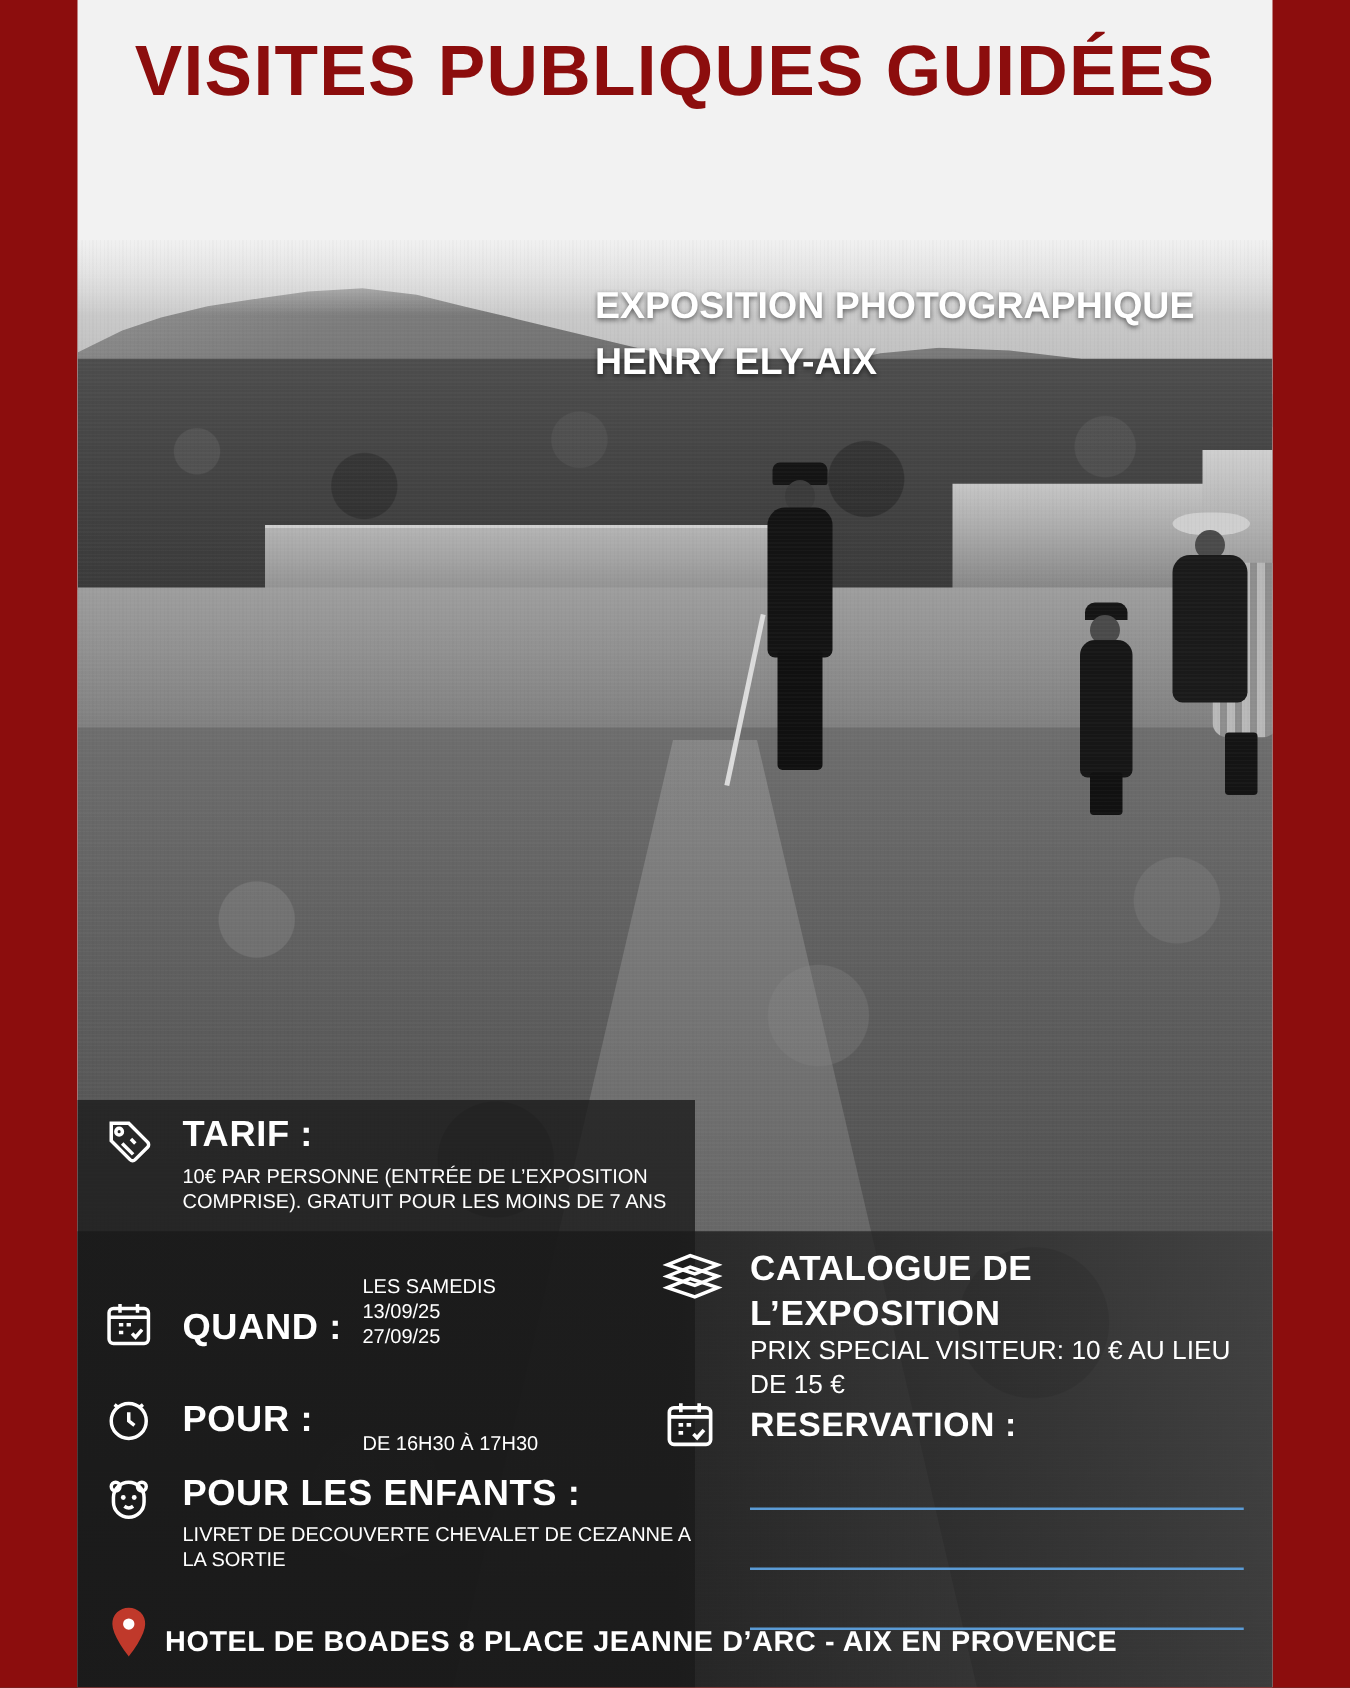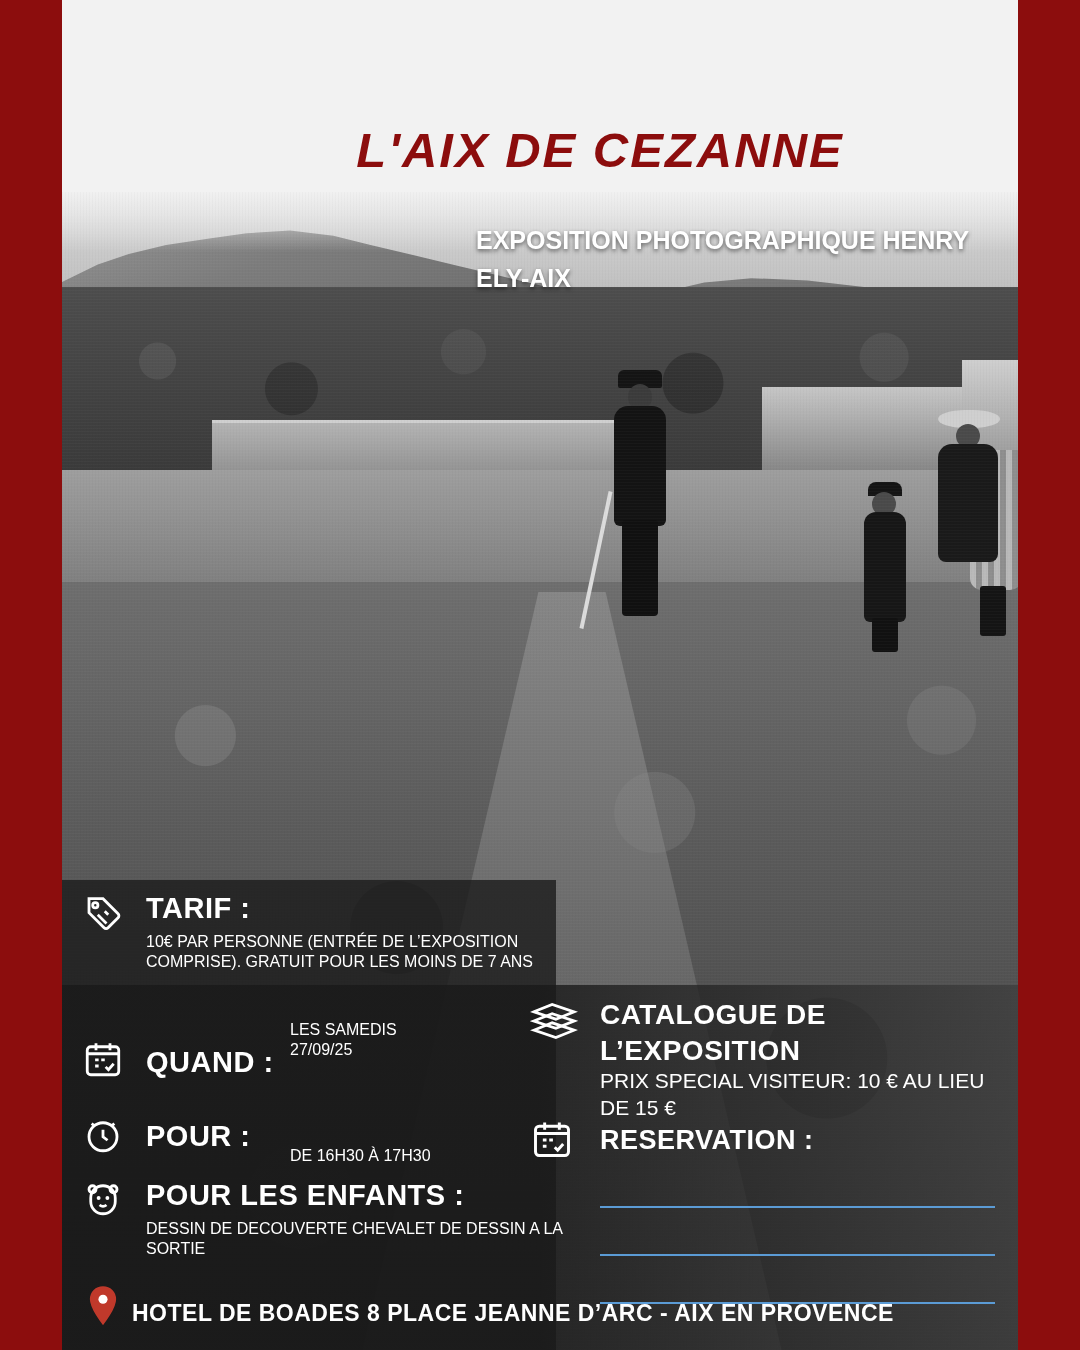--- a/index.html
+++ b/index.html
@@ -227,21 +227,21 @@
     position: absolute; left: 0; top: 0; width: 100%; height: 60px;
     background: linear-gradient(rgba(242,242,242,0.95), rgba(242,242,242,0));
   }
   
   .expo-caption {
     position: absolute;
     left: 476px;
     top: 222px;
     width: 540px;
     color: #ffffff;
-    font-size: 25px;
+    font-size: 30px;
     font-weight: bold;
     line-height: 1.5;
     text-shadow: 0 2px 4px rgba(0,0,0,0.55);
   }
   
   .info-panel {
     position: absolute;
     left: 62px;
     top: 880px;
     width: 494px;
@@ -363,21 +363,21 @@
           <div class="head"></div>
           <div class="coat"></div>
           <div class="legs"></div>
       </div>
 
       <div class="photo-topfade"></div>
       <div class="photo-grain"></div>
     </div>
   </div>
 
-  <div class="title-sub">L'AIX DE CEZANNE</div>
+  <div class="title-main">VISITES PUBLIQUES GUIDÉES</div>
 
   <div class="expo-caption">EXPOSITION PHOTOGRAPHIQUE HENRY ELY-AIX</div>
 
   <div class="info-panel"></div>
   <div class="info-panel-lower"></div>
 
   <div class="row r-tarif">
     <div class="icon-box" style="left:0; top:4px;">
       <svg width="42" height="42" viewBox="0 0 24 24" fill="none" stroke="#ffffff" stroke-width="1.6">
         <path d="M20.6 12.4 12 3.8H4v8l8.6 8.6a1.6 1.6 0 0 0 2.3 0l5.7-5.7a1.6 1.6 0 0 0 0-2.3z"></path>
@@ -394,20 +394,21 @@
       <svg width="42" height="42" viewBox="0 0 24 24" fill="none" stroke="#ffffff" stroke-width="1.6">
         <rect x="3" y="5" width="18" height="16" rx="2"></rect>
         <path d="M3 9h18M8 3v4M16 3v4"></path>
         <path d="M7.5 12.5h2M11 12.5h2M7.5 16h2"></path>
         <path d="M13.5 16.5l1.6 1.6 3-3.4"></path>
       </svg>
     </div>
     <div class="label">QUAND :</div>
     <div class="value">
       <div>LES SAMEDIS</div>
+      <div>13/09/25</div>
       <div>27/09/25</div>
     </div>
   </div>
 
   <div class="row r-duree">
     <div class="icon-box" style="left:0; top:4px;">
       <svg width="42" height="42" viewBox="0 0 24 24" fill="none" stroke="#ffffff" stroke-width="1.6">
         <circle cx="12" cy="13" r="8"></circle>
         <path d="M12 9v4l2.6 2"></path>
         <path d="M5.5 5.5 7.5 7M18.5 5.5 16.5 7"></path>
@@ -423,21 +424,21 @@
         <path d="M5 12a7 7 0 0 1 14 0v2a7 7 0 0 1-14 0z"></path>
         <circle cx="6" cy="7" r="2"></circle>
         <circle cx="18" cy="7" r="2"></circle>
         <circle cx="9.5" cy="12" r="1.1" fill="#fff" stroke="none"></circle>
         <circle cx="14.5" cy="12" r="1.1" fill="#fff" stroke="none"></circle>
         <path d="M10 16c1.3 1 2.7 1 4 0"></path>
       </svg>
     </div>
     <div class="label">POUR LES ENFANTS :</div>
     <div class="value">
-      <div>DESSIN DE DECOUVERTE CHEVALET DE DESSIN A LA SORTIE</div>
+      <div>LIVRET DE DECOUVERTE CHEVALET DE CEZANNE A LA SORTIE</div>
     </div>
   </div>
 
   <div class="row r-address">
     <div class="icon-box" style="left:0; top:0;">
       <svg width="42" height="46" viewBox="0 0 24 26" fill="#c0392b" stroke="#c0392b" stroke-width="1">
         <path d="M12 1c-4 0-7 3-7 7 0 5.2 7 14 7 14s7-8.8 7-14c0-4-3-7-7-7z"></path>
         <circle cx="12" cy="8" r="2.6" fill="#ffffff" stroke="none"></circle>
       </svg>
     </div>

